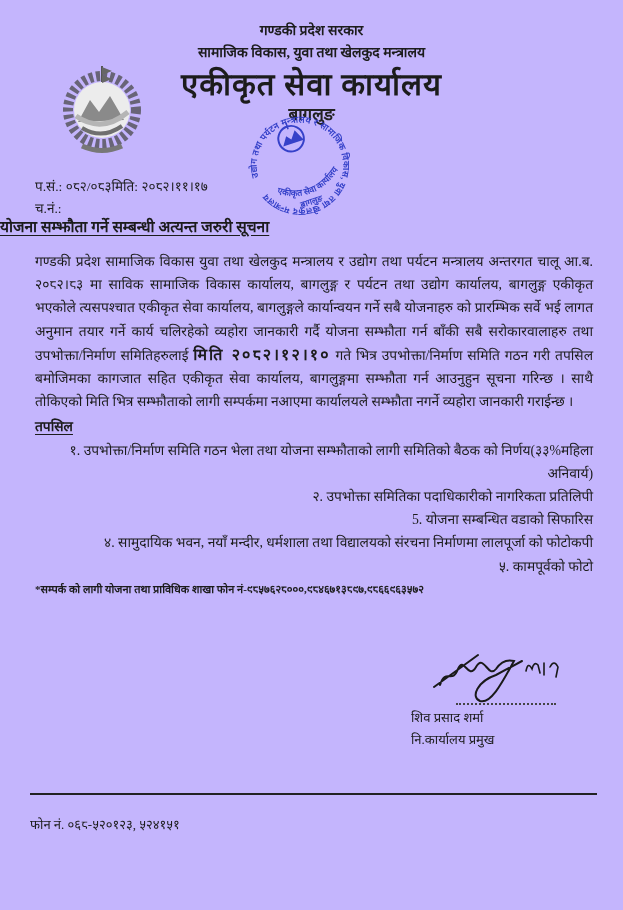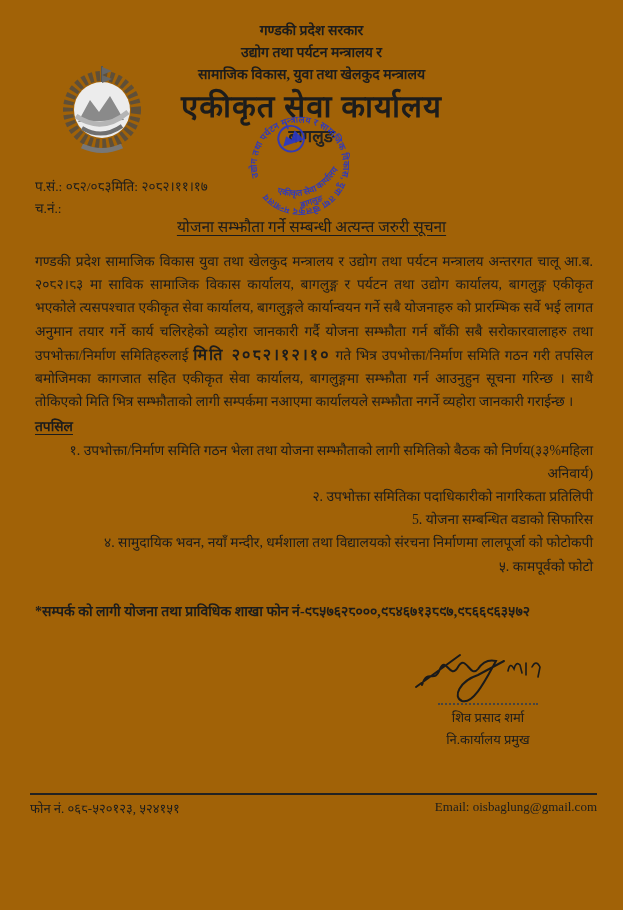--- a/index.html
+++ b/index.html
@@ -1,53 +1,53 @@
 <!DOCTYPE html>
 <html lang="ne"><head>
 <meta charset="utf-8">
 <style>
   html,body{margin:0;padding:0;background:#9a9a9a;}
   .page{
     position:relative;
     width:623px;height:910px;
     margin:0 auto;
-    background:#a16207;
+    background:#c4b5fd;
     font-family:"Liberation Serif","DejaVu Serif",serif;
     color:#1c1c1c;
     overflow:hidden;
     box-shadow:0 0 6px rgba(0,0,0,.4);
   }
   
   .emblem{position:absolute;left:52px;top:58px;width:100px;height:105px;}
   .header-text{position:absolute;left:0;right:0;top:20px;text-align:center;}
   .hdr-line1{font-size:14px;font-weight:bold;line-height:22px;}
   .hdr-line2,.hdr-line3{font-size:14px;font-weight:bold;line-height:22px;}
   .hdr-title{font-size:31px;font-weight:bold;line-height:38px;letter-spacing:1px;margin-top:2px;}
   .hdr-place{font-size:17px;font-weight:bold;line-height:22px;color:#222;}
   .stamp{position:absolute;left:240px;top:104px;width:118px;height:118px;transform:rotate(-18deg);opacity:.92;}
   
   .ref{position:absolute;left:35px;right:32px;top:176px;font-size:13.5px;line-height:22px;}
   .ref-row{display:flex;justify-content:flex-start;}
   .ref-right{width:215px;text-align:left;}
   
-  .subject{position:absolute;left:0;right:0;top:215px;text-align:center;font-size:15.5px;font-weight:normal;}
+  .subject{position:absolute;left:0;right:0;top:215px;text-align:left;font-size:15.5px;font-weight:bold;}
   .subject span{text-decoration:underline;text-underline-offset:3px;}
   
   .main{position:absolute;left:35px;right:30px;top:250px;font-size:13.8px;line-height:23.2px;}
   .body-par{text-align:justify;margin:0;}
   .date-big{font-size:16px;font-weight:bold;letter-spacing:2px;}
   .tapasil-head{font-weight:bold;text-decoration:underline;text-underline-offset:3px;margin-top:2px;}
   .tapasil-list p{margin:0;text-align:right;}
-  .contact-note{margin-top:22px;font-weight:bold;font-size:14px;}
+  .contact-note{font-weight:bold;font-size:11px;}
   
-  .sig-block{position:absolute;right:40px;top:645px;width:190px;text-align:center;font-size:13px;line-height:22px;}
+  .sig-block{position:absolute;right:22px;top:645px;width:190px;font-size:13px;line-height:22px;}
   .sig-svg{display:block;margin:0 auto -4px auto;}
   .sig-dots{width:100px;margin:0 auto 2px auto;border-bottom:2px dotted #444;}
   
-  .footer{position:absolute;left:30px;right:26px;top:793px;border-top:2px solid #222;padding-top:4px;
+  .footer{position:absolute;left:30px;right:26px;top:793px;border-top:2px solid #222;padding-top:20px;
           display:flex;justify-content:space-between;font-size:13px;}
   .footer .email{font-family:"Liberation Serif","DejaVu Serif",serif;}
 </style>
 </head>
 <body>
 
 <div class="page">
 
   <svg class="emblem" viewBox="0 0 100 105" aria-hidden="true">
     <circle cx="50" cy="52" r="34" fill="none" stroke="#4a4a4a" stroke-width="10" stroke-dasharray="4 3" opacity="0.75"></circle>
@@ -55,21 +55,20 @@
     <path d="M26,64 L38,42 L47,54 L58,38 L72,62 Z" fill="#8a8a8a"></path>
     <path d="M24,58 Q50,76 76,54" stroke="#b5b5b5" fill="none" stroke-width="5"></path>
     <path d="M30,70 Q50,82 70,68" stroke="#6f6f6f" fill="none" stroke-width="4"></path>
     <line x1="50" y1="8" x2="50" y2="24" stroke="#555" stroke-width="2"></line>
     <path d="M50,9 l10,4 -10,4 z M50,17 l10,4 -10,4 z" fill="#666"></path>
     <path d="M30,88 q20,9 40,0" stroke="#777" stroke-width="5" fill="none"></path>
   </svg>
 
   <div class="header-text">
     <div class="hdr-line1">गण्डकी प्रदेश सरकार</div>
-    <div class="hdr-line2">उद्योग तथा पर्यटन मन्त्रालय र</div>
     <div class="hdr-line3">सामाजिक विकास, युवा तथा खेलकुद मन्त्रालय</div>
     <div class="hdr-title">एकीकृत सेवा कार्यालय</div>
     <div class="hdr-place">बागलुङ</div>
   </div>
 
   <svg class="stamp" viewBox="0 0 120 120" aria-hidden="true">
     <defs>
       <path id="ringPath" d="M60,63 m-44,0 a44,44 0 1,1 88,0 a44,44 0 1,1 -88,0"></path>
       <path id="arcPath" d="M26,80 q34,26 68,0"></path>
     </defs>
@@ -131,16 +130,15 @@
       <path d="M8,42 L52,10 M14,40 C20,22 26,40 32,24 C38,10 42,36 50,22 C58,8 62,34 70,24 C74,18 80,14 88,16 C80,30 66,60 54,56 C44,52 52,36 70,30 L96,16" fill="none" stroke="#1a1a1a" stroke-width="2" stroke-linecap="round"></path>
       <path d="M100,26 q2,-10 6,-2 q2,-8 6,-4 l2,8 M118,18 l0,12 M124,22 q4,-8 8,0 l-2,10" fill="none" stroke="#1a1a1a" stroke-width="1.6" stroke-linecap="round"></path>
     </svg>
     <div class="sig-dots"></div>
     <div>शिव प्रसाद शर्मा</div>
     <div>नि.कार्यालय प्रमुख</div>
   </div>
 
   <div class="footer">
     <div>फोन नं. ०६८-५२०१२३, ५२४१५१</div>
-    <div class="email">Email: oisbaglung@gmail.com</div>
   </div>
 
 </div>
 
 </body></html>

